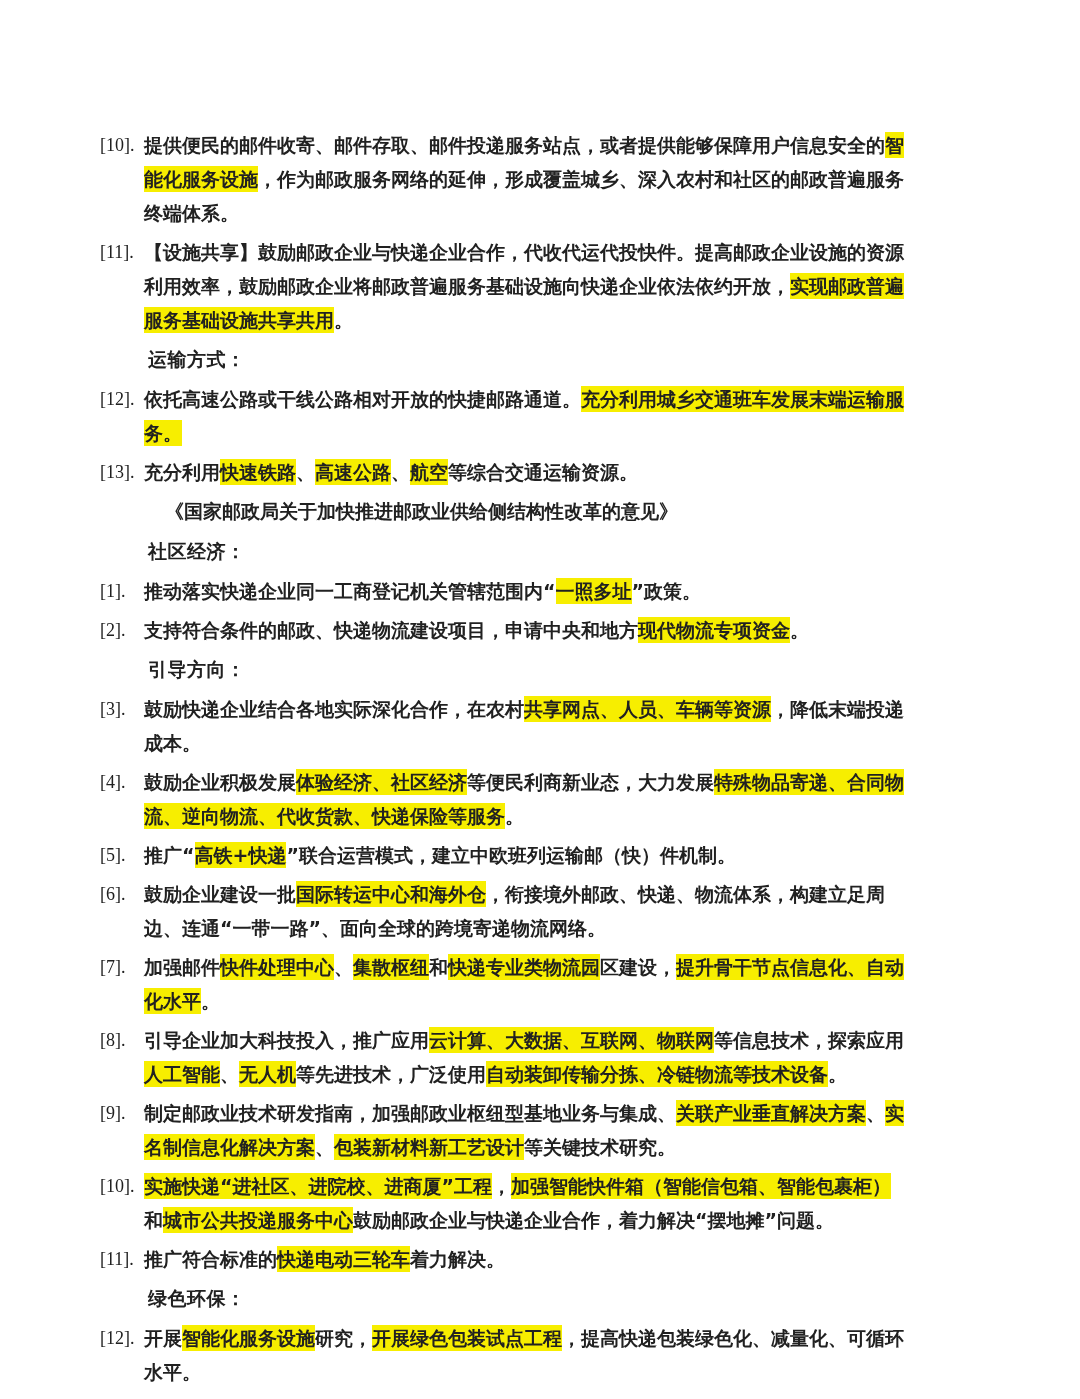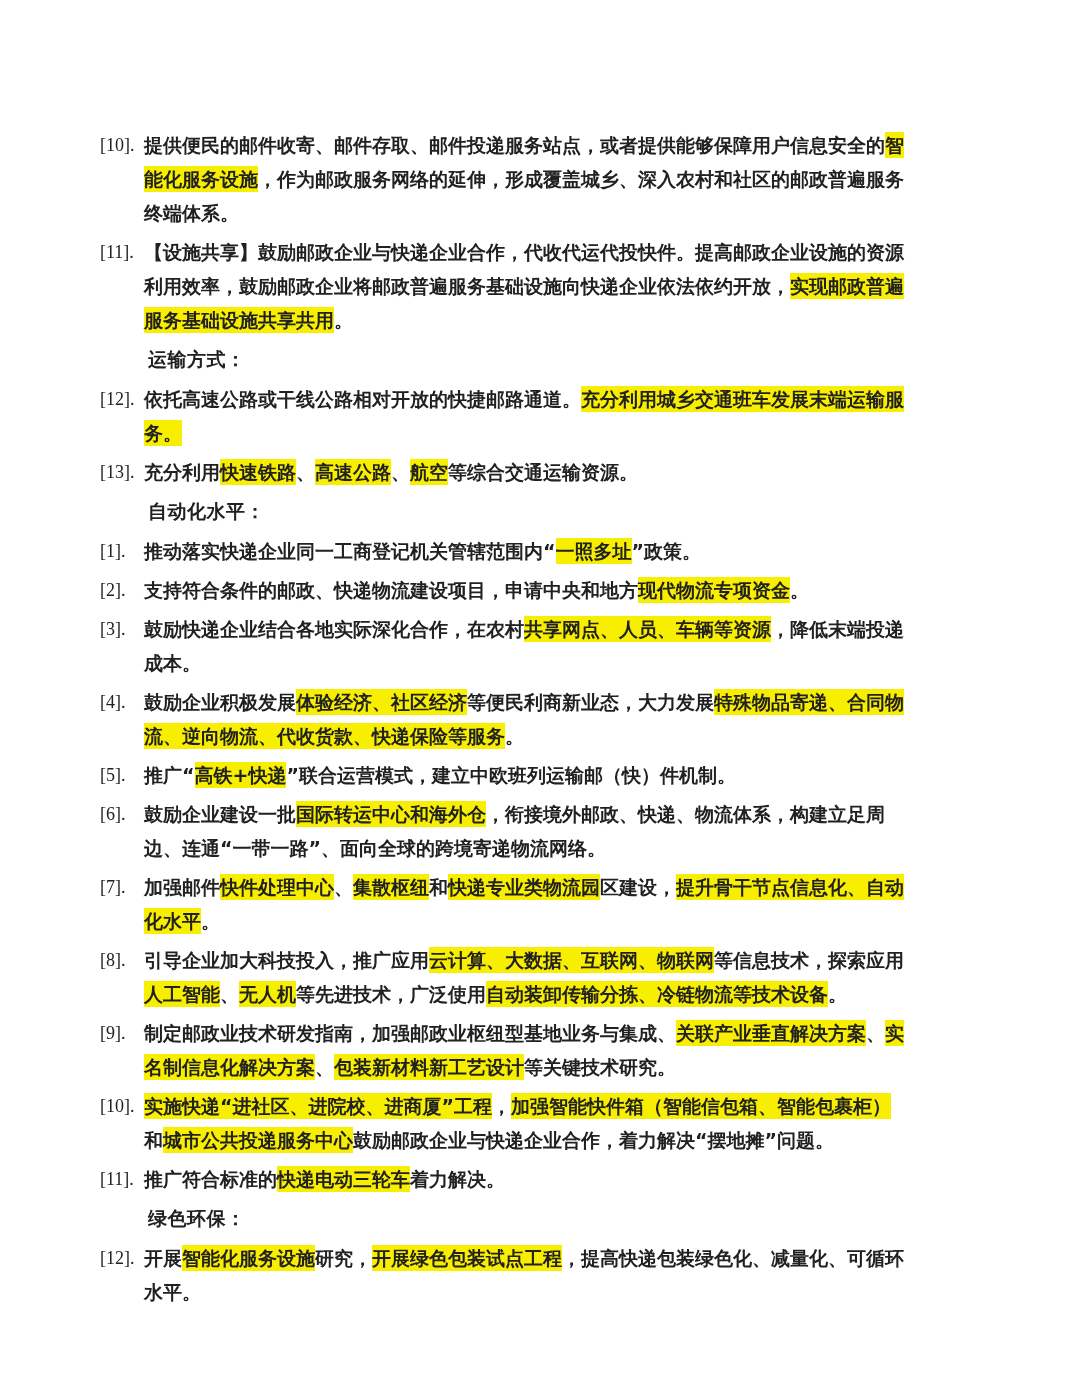--- a/index.html
+++ b/index.html
@@ -72,29 +72,31 @@
       </div>
       <div class="heading">运输方式：</div>
       <div class="item">
         <span class="num">[12].</span>
         <div class="txt"><span class="seg">依托高速公路或干线公路相对开放的快捷邮路通道。</span><span class="hl">充分利用城乡交通班车发展末端运输服务。</span></div>
       </div>
       <div class="item">
         <span class="num">[13].</span>
         <div class="txt"><span class="seg">充分利用</span><span class="hl">快速铁路</span><span class="seg">、</span><span class="hl">高速公路</span><span class="seg">、</span><span class="hl">航空</span><span class="seg">等综合交通运输资源。</span></div>
       </div>
-      <div class="heading">自动化水平：</div>
+      <div class="doc-title">《国家邮政局关于加快推进邮政业供给侧结构性改革的意见》</div>
+      <div class="heading">社区经济：</div>
       <div class="item">
         <span class="num">[1].</span>
         <div class="txt"><span class="seg">推动落实快递企业同一工商登记机关管辖范围内“</span><span class="hl">一照多址</span><span class="seg">”政策。</span></div>
       </div>
       <div class="item">
         <span class="num">[2].</span>
         <div class="txt"><span class="seg">支持符合条件的邮政、快递物流建设项目，申请中央和地方</span><span class="hl">现代物流专项资金</span><span class="seg">。</span></div>
       </div>
+      <div class="heading">引导方向：</div>
       <div class="item">
         <span class="num">[3].</span>
         <div class="txt"><span class="seg">鼓励快递企业结合各地实际深化合作，在农村</span><span class="hl">共享网点、人员、车辆等资源</span><span class="seg">，降低末端投递成本。</span></div>
       </div>
       <div class="item">
         <span class="num">[4].</span>
         <div class="txt"><span class="seg">鼓励企业积极发展</span><span class="hl">体验经济、社区经济</span><span class="seg">等便民利商新业态，大力发展</span><span class="hl">特殊物品寄递、合同物流、逆向物流、代收货款、快递保险等服务</span><span class="seg">。</span></div>
       </div>
       <div class="item">
         <span class="num">[5].</span>

